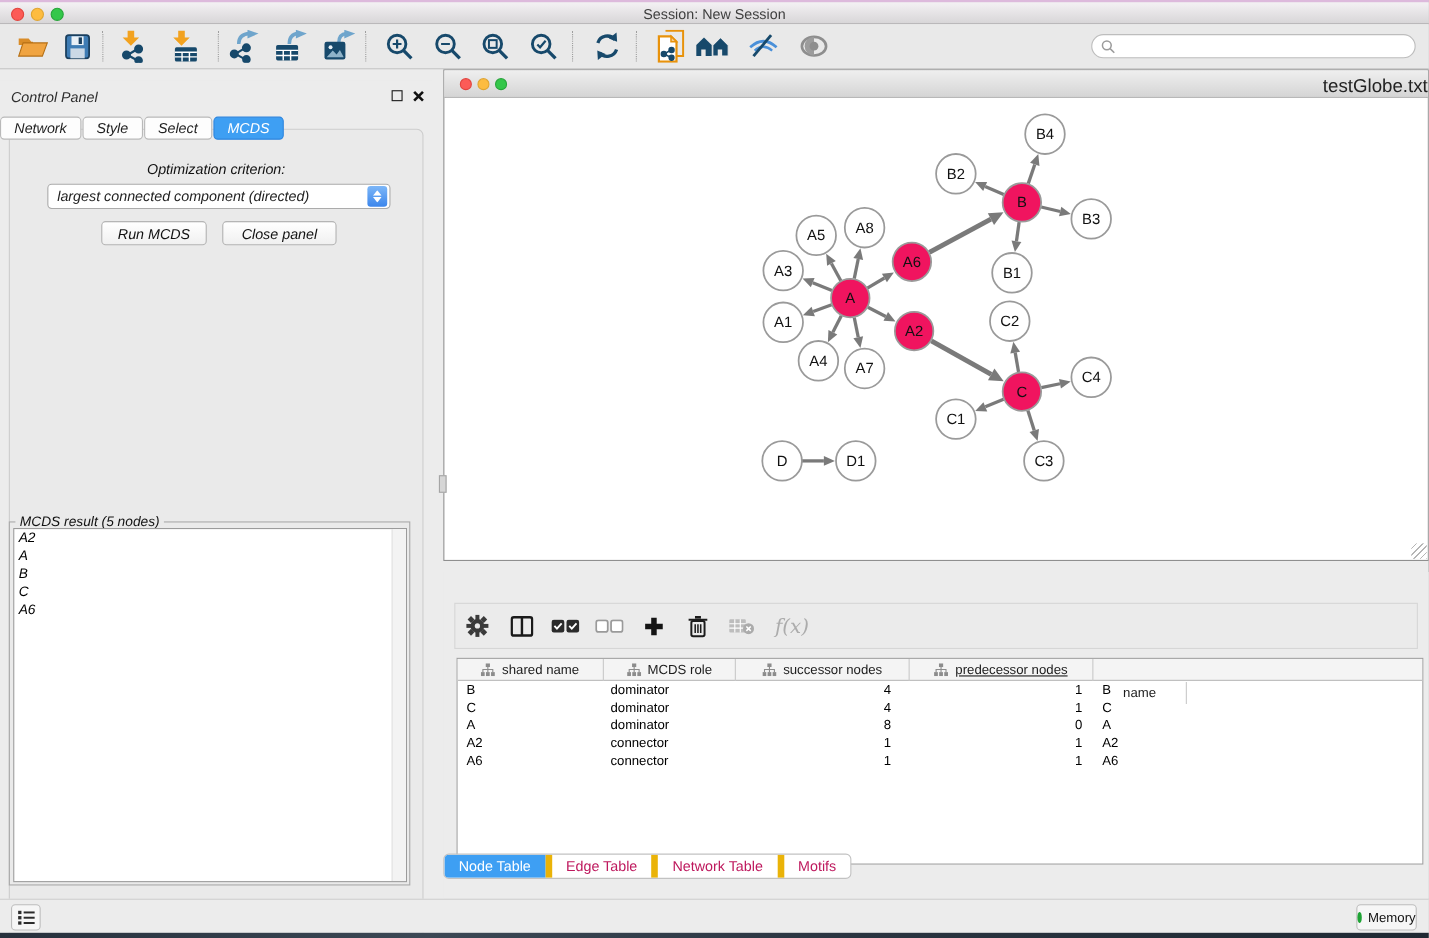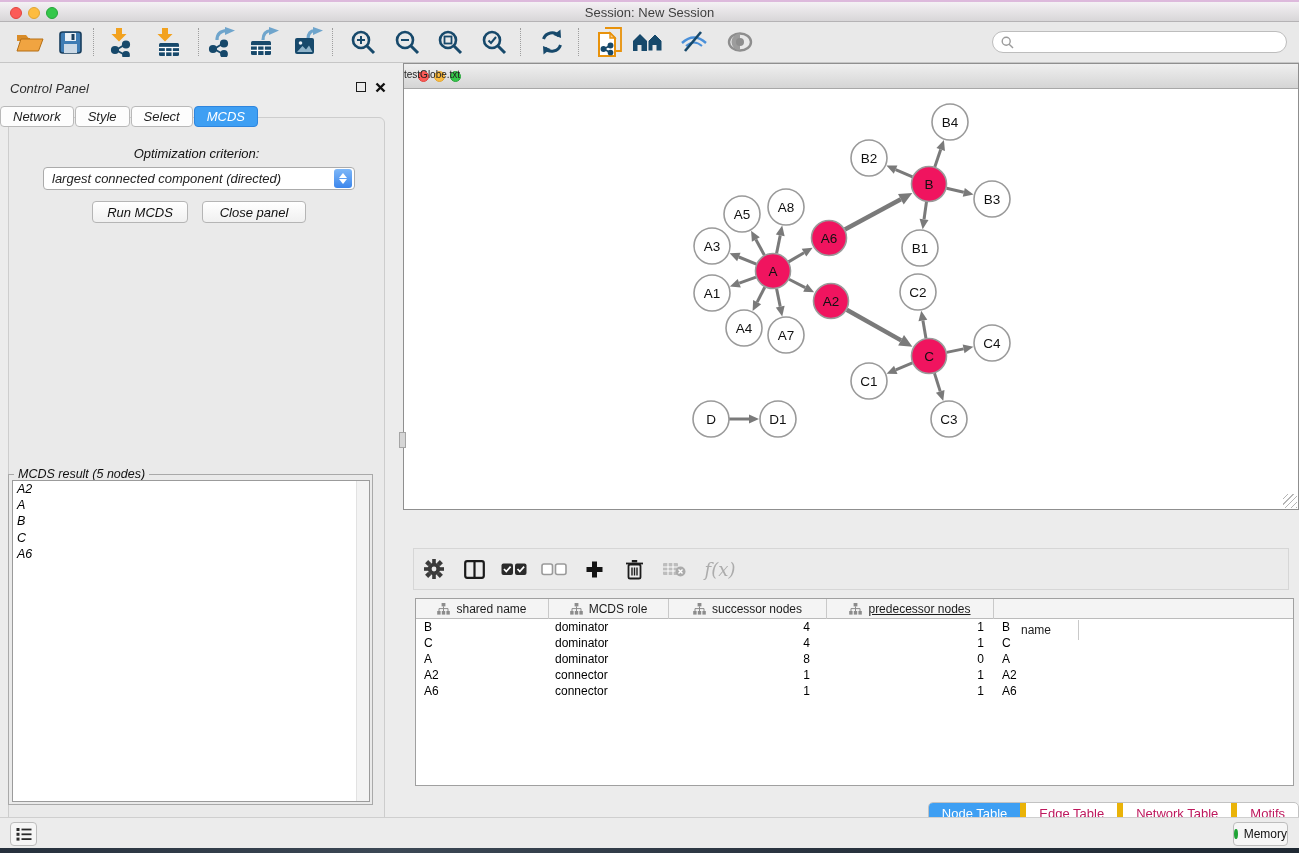--- a/index.html
+++ b/index.html
@@ -46,39 +46,39 @@
   .groupbox{position:absolute;left:8px;top:401px;width:365px;height:331px;border:1px solid #A9A9A9;}
   .groupbox .glabel{position:absolute;left:5px;top:-8px;background:#EAEAEA;padding:0 4px;font-size:12.5px;color:#111;}
   .resultlist{position:absolute;left:3px;top:5px;width:358px;height:322px;background:#fff;border:1px solid #9B9B9B;overflow:hidden;}
   .resultlist .scroll{position:absolute;right:0;top:0;width:13px;height:100%;background:#F3F3F3;border-left:1px solid #E2E2E2;}
   .ritem{font-size:12.5px;line-height:16.2px;padding-left:4px;color:#000;}
 
   
   .netwin{position:absolute;left:403px;top:63px;width:896px;height:447px;background:#fff;border:1px solid #8F8F8F;}
   .net-titlebar{position:absolute;left:0;top:0;width:100%;height:25px;background:linear-gradient(#EFEFEF,#D5D5D5);
                 border-bottom:1px solid #A8A8A8;}
-  .net-titlebar .title{position:absolute;left:0;right:0;top:5px;text-align:left;font-size:10px;color:#222;}
+  .net-titlebar .title{position:absolute;left:0;right:0;top:5px;text-align:right;font-size:17px;color:#222;}
   .tl2{position:absolute;top:7px;width:11px;height:11px;border-radius:50%;}
   .canvas{position:absolute;left:1px;top:25px;width:892px;height:419px;background:#fff;}
   .grip{position:absolute;right:1px;bottom:1px;width:14px;height:14px;
         background:repeating-linear-gradient(135deg,transparent 0 3px,#B5B5B5 3px 4px);}
   .nub{position:absolute;left:-5px;top:368px;width:7px;height:16px;background:#D6D6D6;border:1px solid #A5A5A5;}
 
   
   .tpanel{position:absolute;left:403px;top:520px;width:896px;height:297px;background:#ECECEC;}
   .tp-toolbar{position:absolute;left:10px;top:28px;width:876px;height:42px;background:#EBEBEB;border:1px solid #D6D6D6;
               display:flex;align-items:center;}
   .tpbtn{width:40px;height:36px;display:flex;align-items:center;justify-content:center;cursor:default;}
   .fx{font-family:"DejaVu Serif",serif;font-style:italic;color:#ACACAC;font-size:18px;}
   .datatable{position:absolute;left:12px;top:78px;width:879px;height:188px;background:#ffffff;border:1px solid #A0A0A0;overflow:hidden;}
   .thead{display:flex;height:20px;background:#F4F4F4;border-bottom:1px solid #BBBBBB;}
   .th{display:flex;align-items:center;justify-content:center;gap:6px;font-size:12px;color:#1C1C1C;border-right:1px solid #C9C9C9;height:20px;}
   .trow{display:flex;height:16px;align-items:center;}
   .td{font-size:12px;color:#000;height:16px;line-height:16px;white-space:nowrap;}
-  .tp-tabs{position:absolute;left:0;right:0;top:282px;display:flex;justify-content:flex-end;}
+  .tp-tabs{position:absolute;left:0;right:0;top:256px;display:flex;justify-content:flex-start;}
   .seg{display:flex;border:1px solid #C2C2C2;border-radius:5px;overflow:hidden;background:#fff;}
   .segtab{height:21px;padding:0 13px;display:flex;align-items:center;font-size:13px;color:#be185d;border-left:6px solid #eab308;cursor:default;}
   .segtab:first-child{border-left:none;}
   .segtab.sel{background:#3E9FF3;color:#fff;}
 
   
   .statusbar{position:absolute;left:0;top:817px;width:1299px;height:31px;background:#ECECEC;border-top:1px solid #CFCFCF;}
   .sbtn{position:absolute;top:4px;height:24px;background:#F6F6F6;border:1px solid #BDBDBD;border-radius:4px;
         display:flex;align-items:center;justify-content:center;cursor:default;}
   .memdot{width:10px;height:10px;border-radius:50%;background:#1FA335;margin-right:6px;}

